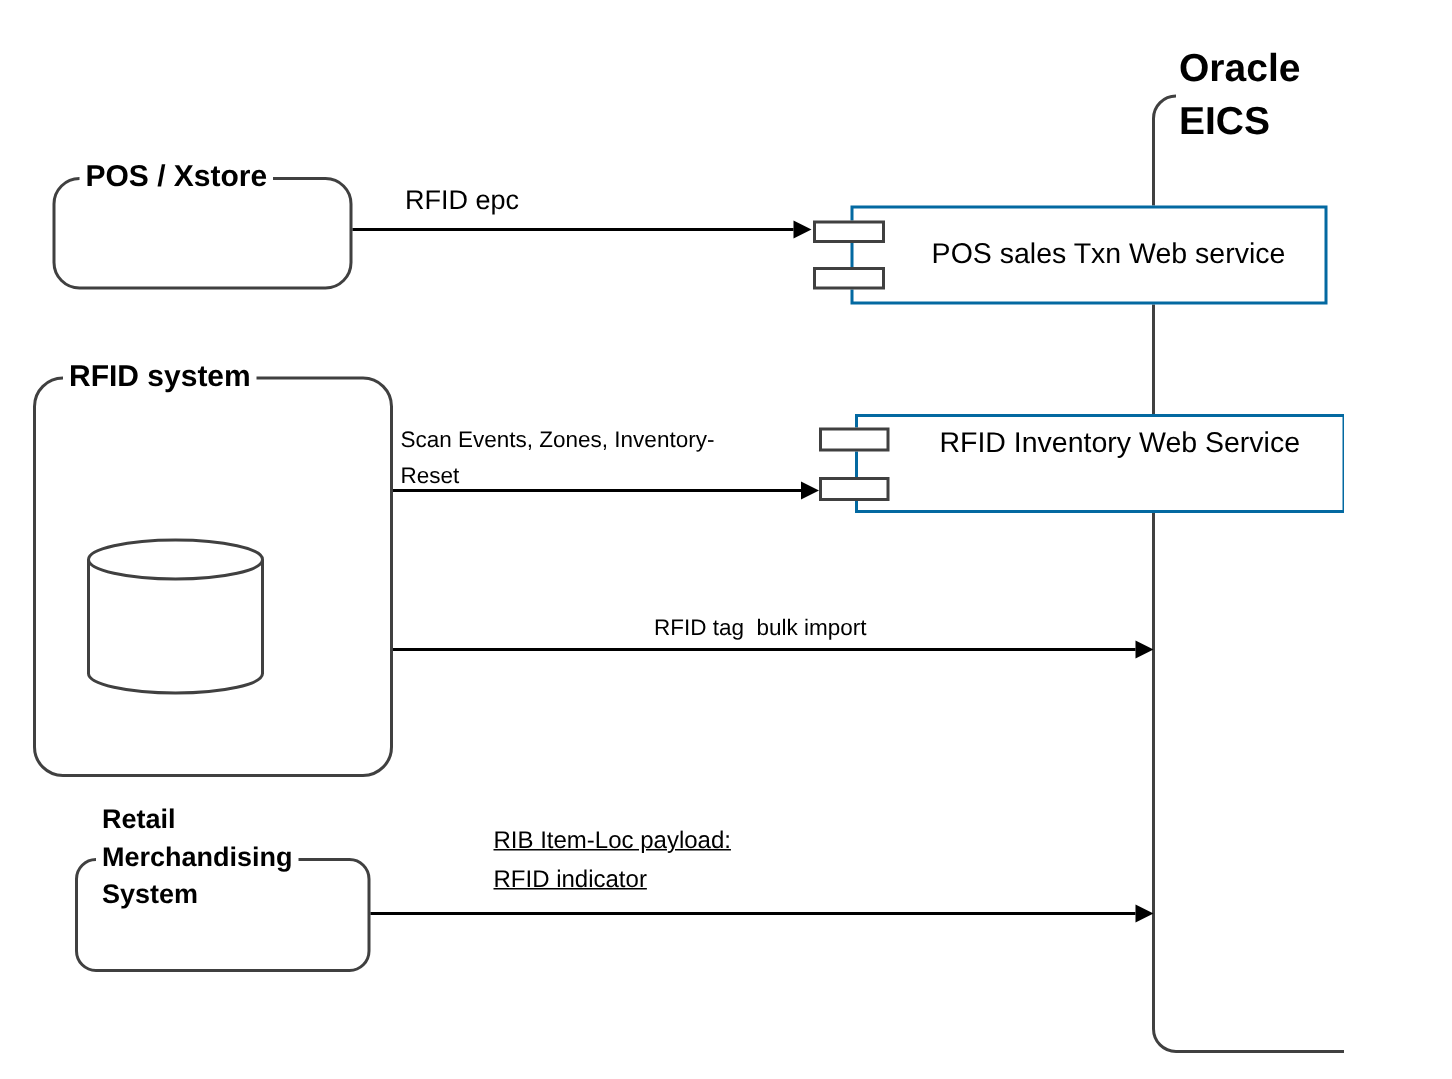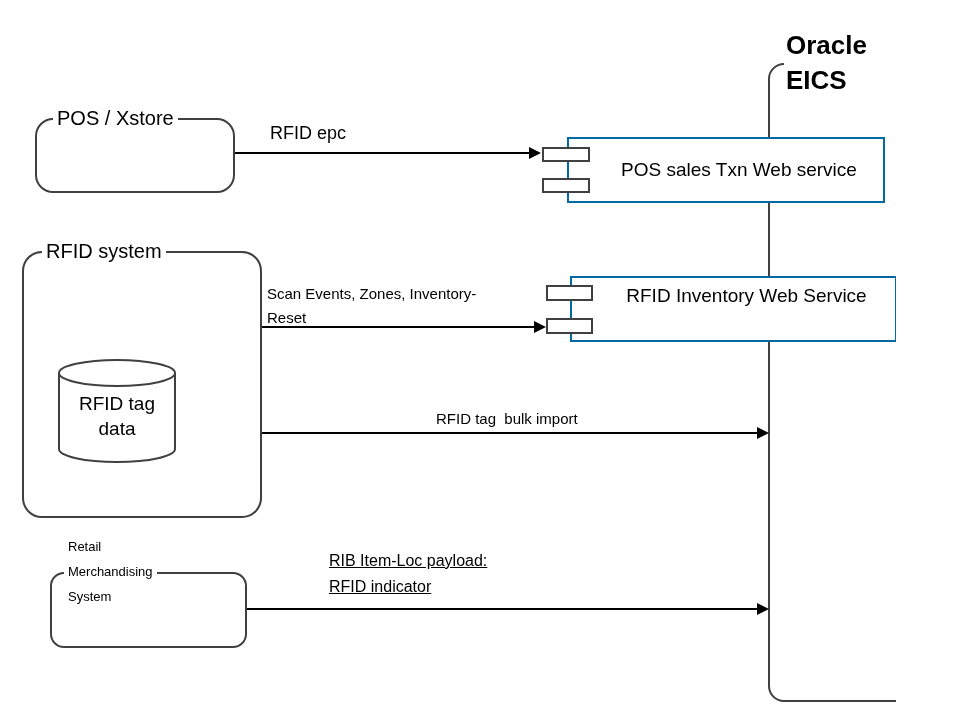--- a/index.html
+++ b/index.html
@@ -22,21 +22,21 @@
     position: absolute;
     border: 2px solid #404040;
     border-radius: 18px;
     background: #ffffff;
     box-sizing: border-box;
   }
   
   .node-label {
     position: absolute;
     background: #ffffff;
-    font-weight: normal;
+    font-weight: bold;
     white-space: pre-line;
     padding: 0 4px;
     line-height: 22px;
     font-size: 20px;
     z-index: 6;
   }
 
   
   .container-box {
     position: absolute;
@@ -131,25 +131,23 @@
   <div class="node" style="left:35px; top:118px; width:200px; height:75px;"></div>
   <div class="node-label" style="left:53px; top:107px;">POS / Xstore</div>
 
   <div class="node" style="left:22px; top:251px; width:240px; height:267px; border-radius:20px;"></div>
   <div class="node-label" style="left:42px; top:240px;">RFID system</div>
 
   <svg class="cylinder-svg" style="left:57px; top:357px;" width="120" height="108" viewBox="0 0 120 108">
     <path d="M 2 16 L 2 92 A 58 13 0 0 0 118 92 L 118 16" fill="#ffffff" stroke="#404040" stroke-width="2"></path>
     <ellipse cx="60" cy="16" rx="58" ry="13" fill="#ffffff" stroke="#404040" stroke-width="2"></ellipse>
   </svg>
-  <div class="cylinder-label" style="left:59px; top:391px; width:116px;">RFID tag
-data</div>
 
   <div class="node" style="left:50px; top:572px; width:197px; height:76px; border-radius:14px;"></div>
-  <div class="node-label" style="left:64px; top:534px; font-size:13px; line-height:25px;">Retail
+  <div class="node-label" style="left:64px; top:534px; font-size:18px; line-height:25px;">Retail
 Merchandising
 System</div>
 
   <div class="component" style="left:567px; top:137px; width:318px; height:66px;">POS sales Txn Web service</div>
   <div class="tab" style="left:542px; top:147px; width:48px; height:15px;"></div>
   <div class="tab" style="left:542px; top:178px; width:48px; height:15px;"></div>
 
   <div class="component top-text" style="left:570px; top:276px; width:327px; height:66px;">RFID Inventory Web Service</div>
   <div class="tab" style="left:546px; top:285px; width:47px; height:16px;"></div>
   <div class="tab" style="left:546px; top:318px; width:47px; height:16px;"></div>

